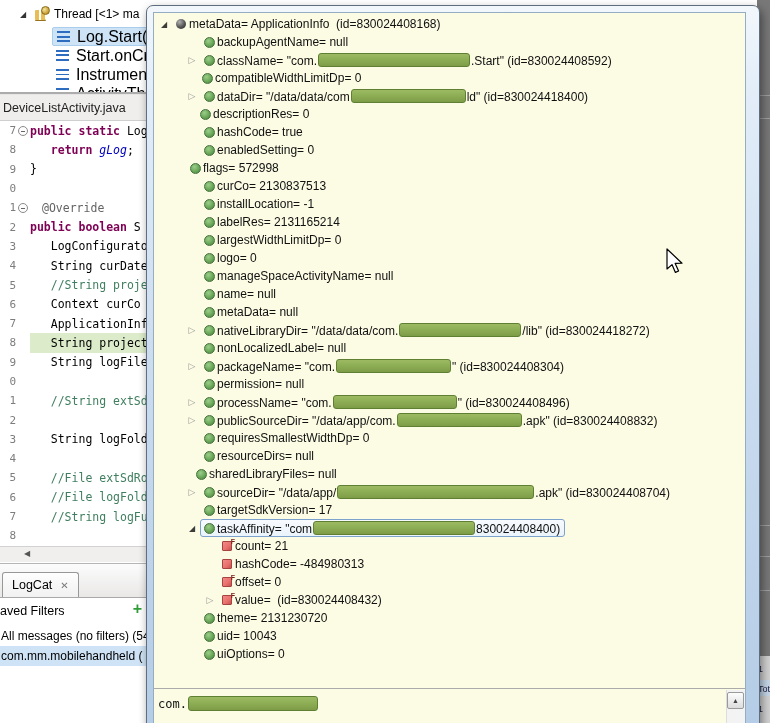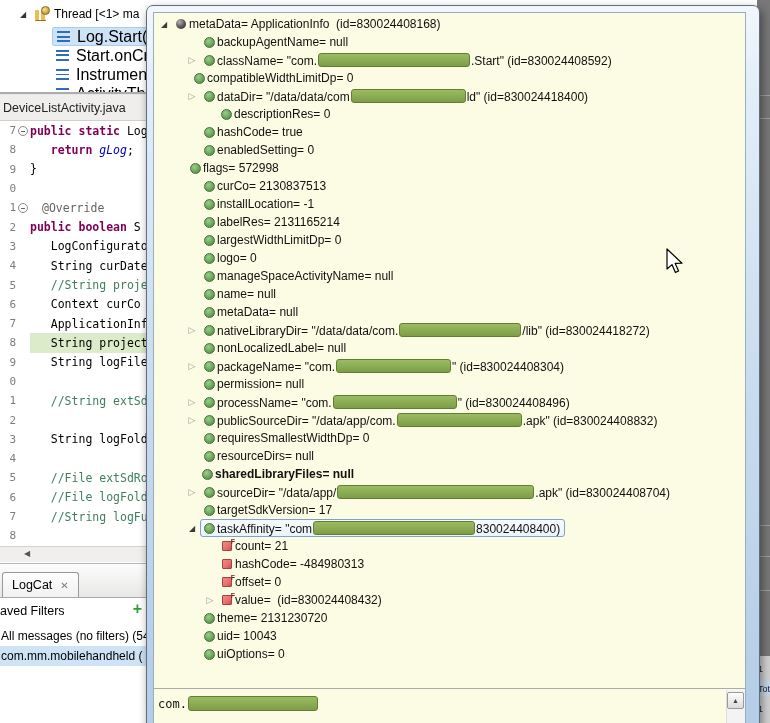--- a/index.html
+++ b/index.html
@@ -274,43 +274,43 @@
         <div class="efrag" style="top: 48px;">1</div>
       </div>
   </div>
 
   <div class="popup">
     <div class="popup-inner">
       <div class="tree" id="tree">
           <div class="trow" style="padding-left: 2px;"><span class="arrow exp">◢</span><span class="selbox"><span class="icw"><span class="ic obj"></span></span><span class="rtext"><span class="vname">metaData= </span><span class="vval">ApplicationInfo  (id=830024408168)</span></span></span></div>
           <div class="trow" style="padding-left: 30px;"><span class="arrow"></span><span class="selbox"><span class="icw"><span class="ic pub"></span></span><span class="rtext"><span class="vname">backupAgentName= </span><span class="vval">null</span></span></span></div>
           <div class="trow" style="padding-left: 30px;"><span class="arrow col">▷</span><span class="selbox"><span class="icw"><span class="ic pub"></span></span><span class="rtext"><span class="vname">className= </span><span class="vval">"com.</span><span class="blob" style="width: 150px;"></span><span class="vval">.Start" (id=830024408592)</span></span></span></div>
-          <div class="trow" style="padding-left: 20px;"><span class="arrow"></span><span class="selbox"><span class="icw"><span class="ic pub"></span></span><span class="rtext"><span class="vname">compatibleWidthLimitDp= </span><span class="vval">0</span></span></span></div>
+          <div class="trow" style="padding-left: 28px;"><span class="arrow"></span><span class="selbox"><span class="icw"><span class="ic pub"></span></span><span class="rtext"><span class="vname">compatibleWidthLimitDp= </span><span class="vval">0</span></span></span></div>
           <div class="trow" style="padding-left: 30px;"><span class="arrow col">▷</span><span class="selbox"><span class="icw"><span class="ic pub"></span></span><span class="rtext"><span class="vname">dataDir= </span><span class="vval">"/data/data/com</span><span class="blob" style="width: 113px;"></span><span class="vval">ld" (id=830024418400)</span></span></span></div>
-          <div class="trow" style="padding-left: 47px;"><span class="arrow"></span><span class="selbox"><span class="icw"><span class="ic pub"></span></span><span class="rtext"><span class="vname">descriptionRes= </span><span class="vval">0</span></span></span></div>
+          <div class="trow" style="padding-left: 26px;"><span class="arrow"></span><span class="selbox"><span class="icw"><span class="ic pub"></span></span><span class="rtext"><span class="vname">descriptionRes= </span><span class="vval">0</span></span></span></div>
           <div class="trow" style="padding-left: 30px;"><span class="arrow"></span><span class="selbox"><span class="icw"><span class="ic pub"></span></span><span class="rtext"><span class="vname">hashCode= </span><span class="vval">true</span></span></span></div>
           <div class="trow" style="padding-left: 30px;"><span class="arrow"></span><span class="selbox"><span class="icw"><span class="ic pub"></span></span><span class="rtext"><span class="vname">enabledSetting= </span><span class="vval">0</span></span></span></div>
           <div class="trow" style="padding-left: 16px;"><span class="arrow"></span><span class="selbox"><span class="icw"><span class="ic pub"></span></span><span class="rtext"><span class="vname">flags= </span><span class="vval">572998</span></span></span></div>
           <div class="trow" style="padding-left: 30px;"><span class="arrow"></span><span class="selbox"><span class="icw"><span class="ic pub"></span></span><span class="rtext"><span class="vname">curCo= </span><span class="vval">2130837513</span></span></span></div>
           <div class="trow" style="padding-left: 30px;"><span class="arrow"></span><span class="selbox"><span class="icw"><span class="ic pub"></span></span><span class="rtext"><span class="vname">installLocation= </span><span class="vval">-1</span></span></span></div>
           <div class="trow" style="padding-left: 30px;"><span class="arrow"></span><span class="selbox"><span class="icw"><span class="ic pub"></span></span><span class="rtext"><span class="vname">labelRes= </span><span class="vval">2131165214</span></span></span></div>
           <div class="trow" style="padding-left: 30px;"><span class="arrow"></span><span class="selbox"><span class="icw"><span class="ic pub"></span></span><span class="rtext"><span class="vname">largestWidthLimitDp= </span><span class="vval">0</span></span></span></div>
           <div class="trow" style="padding-left: 30px;"><span class="arrow"></span><span class="selbox"><span class="icw"><span class="ic pub"></span></span><span class="rtext"><span class="vname">logo= </span><span class="vval">0</span></span></span></div>
           <div class="trow" style="padding-left: 30px;"><span class="arrow"></span><span class="selbox"><span class="icw"><span class="ic pub"></span></span><span class="rtext"><span class="vname">manageSpaceActivityName= </span><span class="vval">null</span></span></span></div>
           <div class="trow" style="padding-left: 30px;"><span class="arrow"></span><span class="selbox"><span class="icw"><span class="ic pub"></span></span><span class="rtext"><span class="vname">name= </span><span class="vval">null</span></span></span></div>
           <div class="trow" style="padding-left: 30px;"><span class="arrow"></span><span class="selbox"><span class="icw"><span class="ic pub"></span></span><span class="rtext"><span class="vname">metaData= </span><span class="vval">null</span></span></span></div>
           <div class="trow" style="padding-left: 30px;"><span class="arrow col">▷</span><span class="selbox"><span class="icw"><span class="ic pub"></span></span><span class="rtext"><span class="vname">nativeLibraryDir= </span><span class="vval">"/data/data/com.</span><span class="blob" style="width: 120px;"></span><span class="vval">/lib" (id=830024418272)</span></span></span></div>
           <div class="trow" style="padding-left: 30px;"><span class="arrow"></span><span class="selbox"><span class="icw"><span class="ic pub"></span></span><span class="rtext"><span class="vname">nonLocalizedLabel= </span><span class="vval">null</span></span></span></div>
           <div class="trow" style="padding-left: 30px;"><span class="arrow col">▷</span><span class="selbox"><span class="icw"><span class="ic pub"></span></span><span class="rtext"><span class="vname">packageName= </span><span class="vval">"com.</span><span class="blob" style="width: 113px;"></span><span class="vval">" (id=830024408304)</span></span></span></div>
           <div class="trow" style="padding-left: 30px;"><span class="arrow"></span><span class="selbox"><span class="icw"><span class="ic pub"></span></span><span class="rtext"><span class="vname">permission= </span><span class="vval">null</span></span></span></div>
           <div class="trow" style="padding-left: 30px;"><span class="arrow col">▷</span><span class="selbox"><span class="icw"><span class="ic pub"></span></span><span class="rtext"><span class="vname">processName= </span><span class="vval">"com.</span><span class="blob" style="width: 122px;"></span><span class="vval">" (id=830024408496)</span></span></span></div>
           <div class="trow" style="padding-left: 30px;"><span class="arrow col">▷</span><span class="selbox"><span class="icw"><span class="ic pub"></span></span><span class="rtext"><span class="vname">publicSourceDir= </span><span class="vval">"/data/app/com.</span><span class="blob" style="width: 123px;"></span><span class="vval">.apk" (id=830024408832)</span></span></span></div>
           <div class="trow" style="padding-left: 30px;"><span class="arrow"></span><span class="selbox"><span class="icw"><span class="ic pub"></span></span><span class="rtext"><span class="vname">requiresSmallestWidthDp= </span><span class="vval">0</span></span></span></div>
           <div class="trow" style="padding-left: 30px;"><span class="arrow"></span><span class="selbox"><span class="icw"><span class="ic pub"></span></span><span class="rtext"><span class="vname">resourceDirs= </span><span class="vval">null</span></span></span></div>
-          <div class="trow" style="padding-left: 28px; font-weight: bold;"><span class="arrow"></span><span class="selbox"><span class="icw"><span class="ic pub"></span></span><span class="rtext"><span class="vname">sharedLibraryFiles= </span><span class="vval">null</span></span></span></div>
+          <div class="trow" style="padding-left: 22px;"><span class="arrow"></span><span class="selbox"><span class="icw"><span class="ic pub"></span></span><span class="rtext"><span class="vname">sharedLibraryFiles= </span><span class="vval">null</span></span></span></div>
           <div class="trow" style="padding-left: 30px;"><span class="arrow col">▷</span><span class="selbox"><span class="icw"><span class="ic pub"></span></span><span class="rtext"><span class="vname">sourceDir= </span><span class="vval">"/data/app/</span><span class="blob" style="width: 195px;"></span><span class="vval">.apk" (id=830024408704)</span></span></span></div>
           <div class="trow" style="padding-left: 30px;"><span class="arrow"></span><span class="selbox"><span class="icw"><span class="ic pub"></span></span><span class="rtext"><span class="vname">targetSdkVersion= </span><span class="vval">17</span></span></span></div>
           <div class="trow" style="padding-left: 30px;"><span class="arrow exp">◢</span><span class="selbox sel"><span class="icw"><span class="ic pub"></span></span><span class="rtext"><span class="vname">taskAffinity= </span><span class="vval">"com</span><span class="blob" style="width: 160px;"></span><span class="vval">830024408400)</span></span></span></div>
           <div class="trow" style="padding-left: 48px;"><span class="arrow"></span><span class="selbox"><span class="icw f"><span class="ic priv"></span></span><span class="rtext"><span class="vname">count= </span><span class="vval">21</span></span></span></div>
           <div class="trow" style="padding-left: 48px;"><span class="arrow"></span><span class="selbox"><span class="icw"><span class="ic priv"></span></span><span class="rtext"><span class="vname">hashCode= </span><span class="vval">-484980313</span></span></span></div>
           <div class="trow" style="padding-left: 48px;"><span class="arrow"></span><span class="selbox"><span class="icw f"><span class="ic priv"></span></span><span class="rtext"><span class="vname">offset= </span><span class="vval">0</span></span></span></div>
           <div class="trow" style="padding-left: 48px;"><span class="arrow col">▷</span><span class="selbox"><span class="icw f"><span class="ic priv"></span></span><span class="rtext"><span class="vname">value= </span><span class="vval"> (id=830024408432)</span></span></span></div>
           <div class="trow" style="padding-left: 30px;"><span class="arrow"></span><span class="selbox"><span class="icw"><span class="ic pub"></span></span><span class="rtext"><span class="vname">theme= </span><span class="vval">2131230720</span></span></span></div>
           <div class="trow" style="padding-left: 30px;"><span class="arrow"></span><span class="selbox"><span class="icw"><span class="ic pub"></span></span><span class="rtext"><span class="vname">uid= </span><span class="vval">10043</span></span></span></div>
           <div class="trow" style="padding-left: 30px;"><span class="arrow"></span><span class="selbox"><span class="icw"><span class="ic pub"></span></span><span class="rtext"><span class="vname">uiOptions= </span><span class="vval">0</span></span></span></div>

